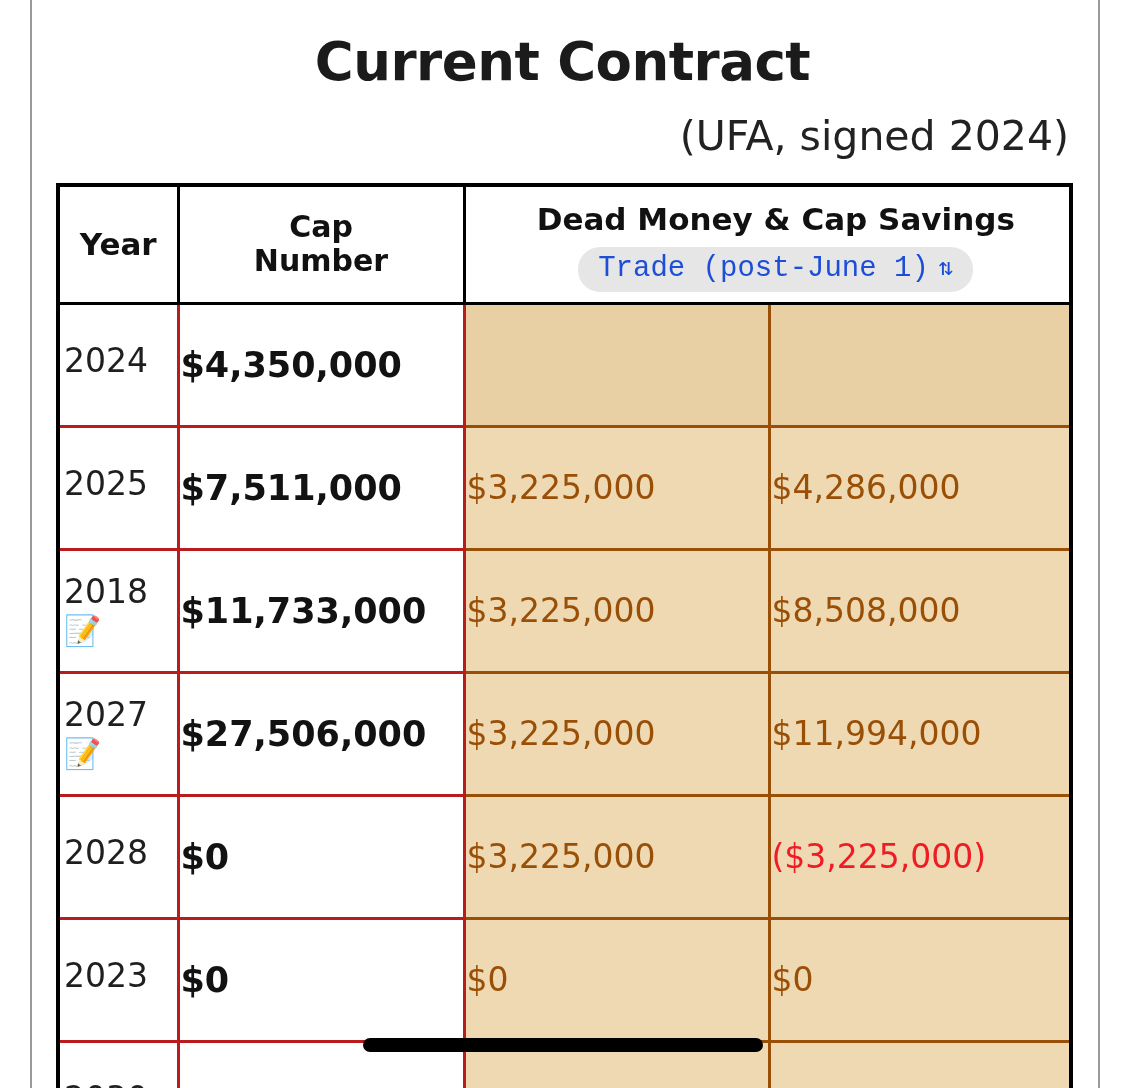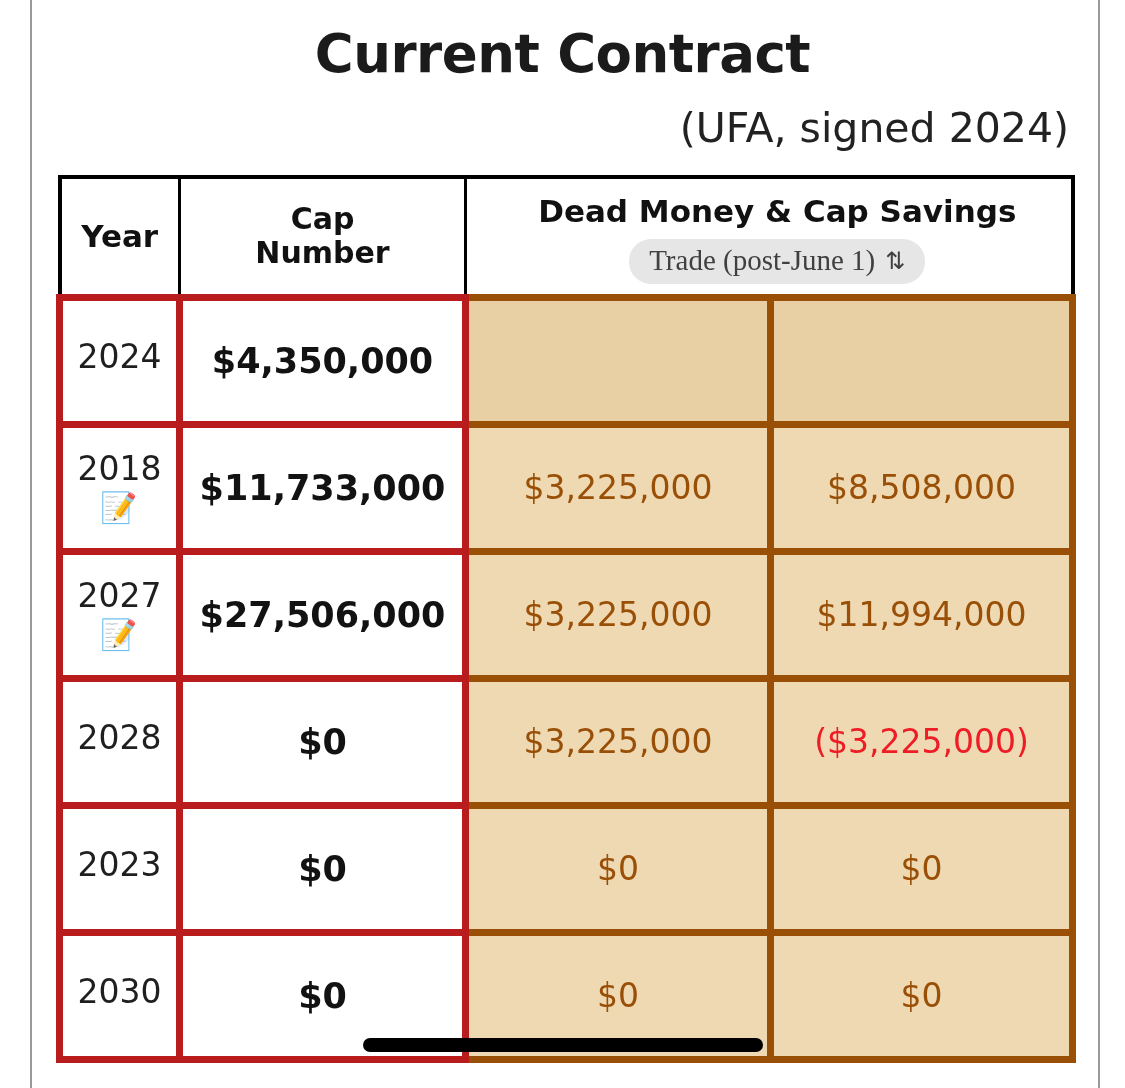--- a/index.html
+++ b/index.html
@@ -31,21 +31,21 @@
     width: 1125px;
     box-sizing: border-box;
     padding: 0 56px;
   }
 
   h1.title {
     text-align: center;
     font-size: 53px;
     font-weight: 700;
     letter-spacing: -0.5px;
-    margin: 8px;
+    margin: 16px;
     padding-top: 14px;
     line-height: 1.2;
     color: #1b1b1b;
   }
   .subtitle {
     text-align: right;
     font-size: 41px;
     font-weight: 400;
     margin: 18px 0 22px 0;
     line-height: 1.2;
@@ -85,37 +85,36 @@
     margin-bottom: 10px;
   }
   .scenario-select {
     display: inline-flex;
     align-items: center;
     gap: 10px;
     background: #e6e6e6;
     border: none;
     border-radius: 22px;
     padding: 5px 20px 7px 20px;
-    font-family: Liberation Serif, serif;
+    font-family: Liberation Mono, monospace;
     font-size: 29px;
     font-weight: 400;
-    color: #404040;
+    color: #1d4ed8;
     cursor: pointer;
   }
   .scenario-select .chev {
     display: inline-block;
     font-size: 24px;
     line-height: 1;
     transform: translateY(1px);
   }
 
   tbody td {
-    border: 7px solid #b91c1c;
+    border: 3px solid #b91c1c;
     height: 118px;
-    text-align: center;
     vertical-align: middle;
     font-size: 33px;
     background: #ffffff;
   }
   tbody td.year {
     font-size: 33px;
     font-weight: 400;
     color: #1f1f1f;
     padding: 0 4px;
     line-height: 1.05;
@@ -196,20 +195,29 @@
         <td class="year">
           <span>2024</span>
           <span class="note-icon"></span>
         </td>
         <td class="cap">$4,350,000</td>
         <td class="money-cell empty"></td>
         <td class="money-cell empty"></td>
       </tr>
       <tr>
         <td class="year">
+          <span>2025</span>
+          <span class="note-icon"></span>
+        </td>
+        <td class="cap">$7,511,000</td>
+        <td class="money-cell">$3,225,000</td>
+        <td class="money-cell">$4,286,000</td>
+      </tr>
+      <tr>
+        <td class="year">
           <span>2018</span>
           <span class="note-icon">📝</span>
         </td>
         <td class="cap">$11,733,000</td>
         <td class="money-cell">$3,225,000</td>
         <td class="money-cell">$8,508,000</td>
       </tr>
       <tr>
         <td class="year">
           <span>2027</span>

